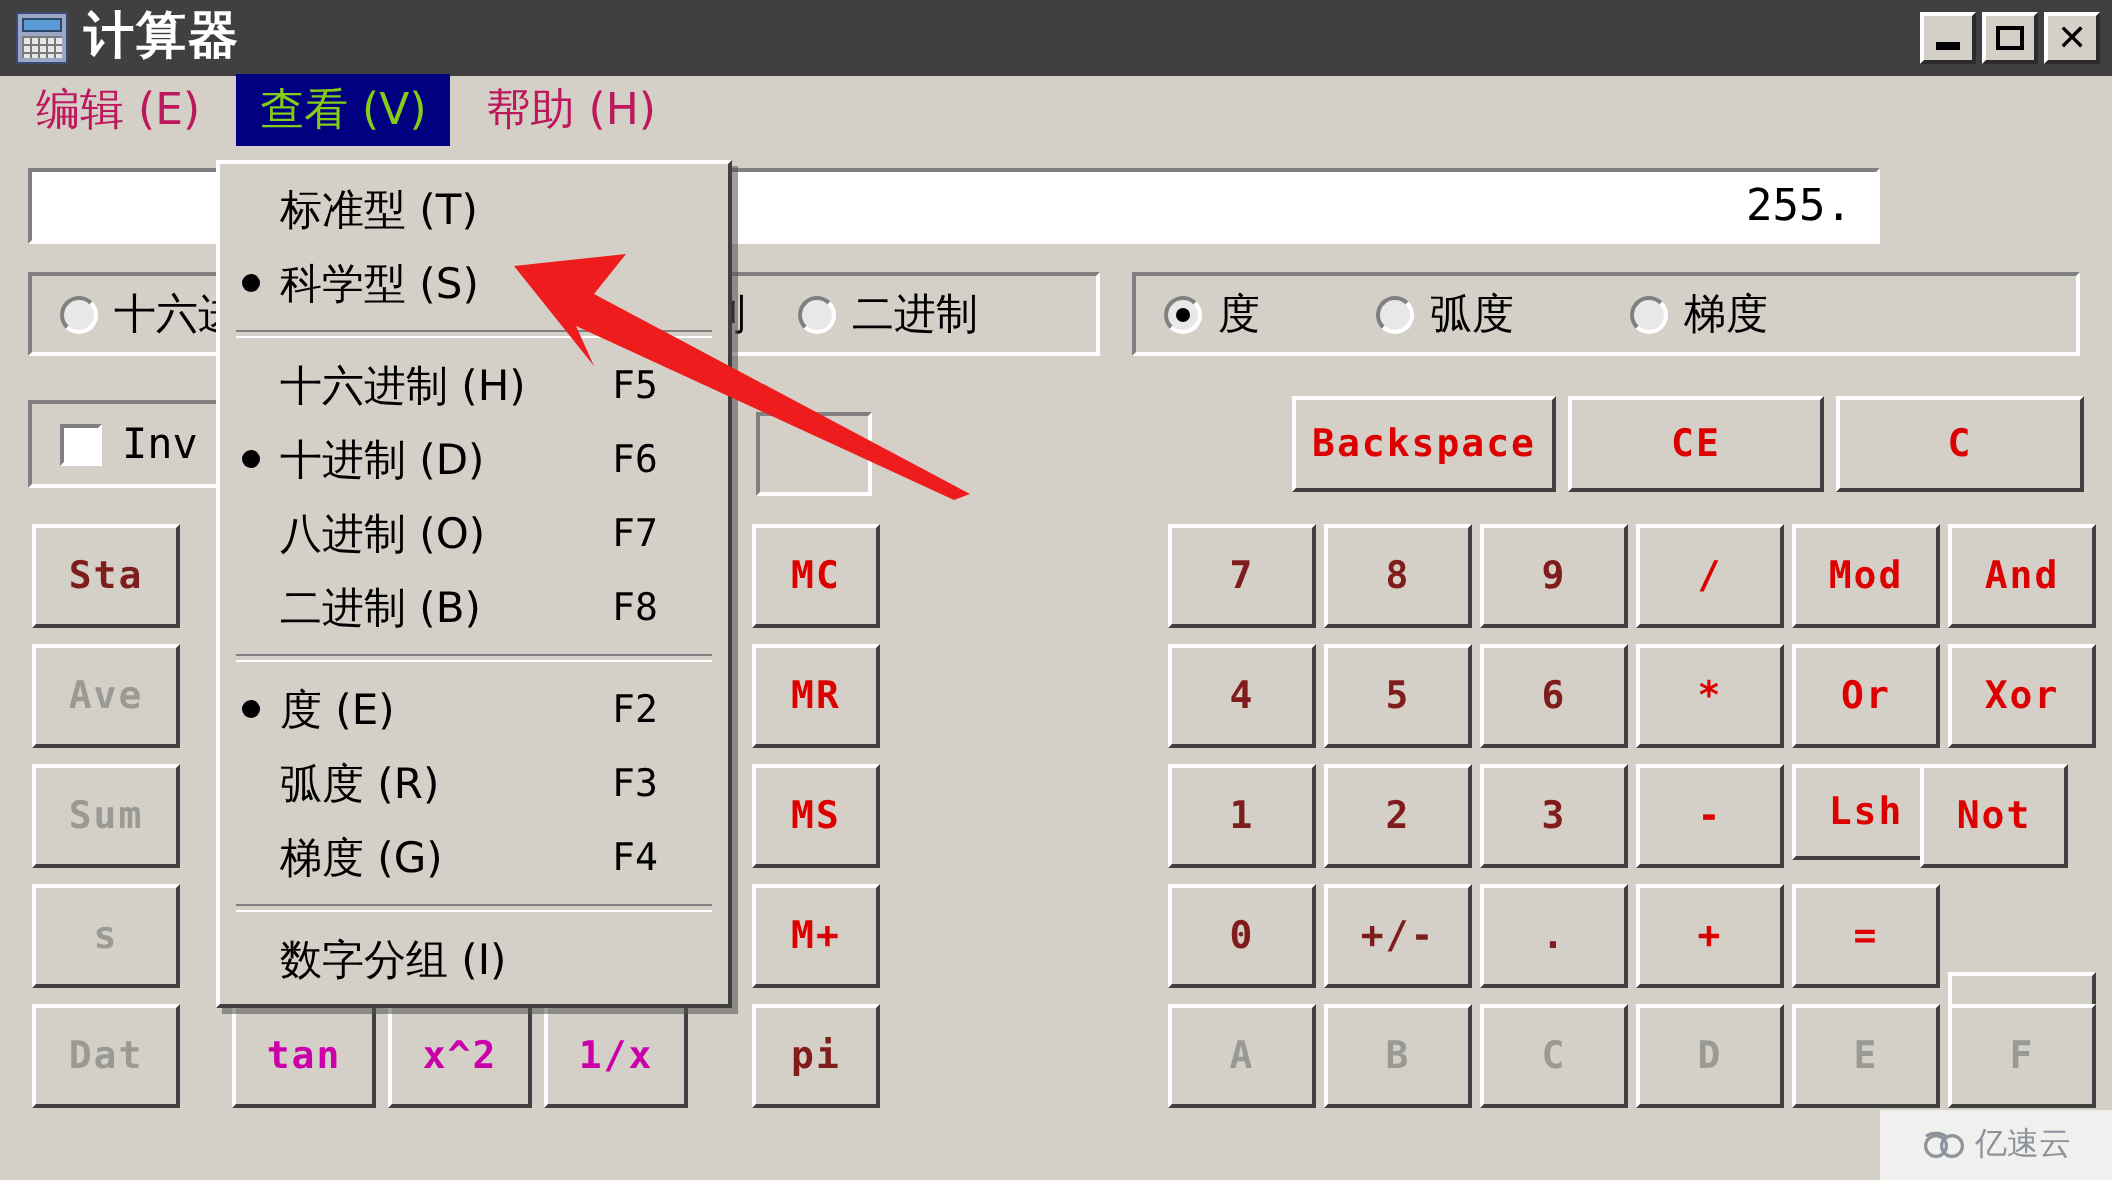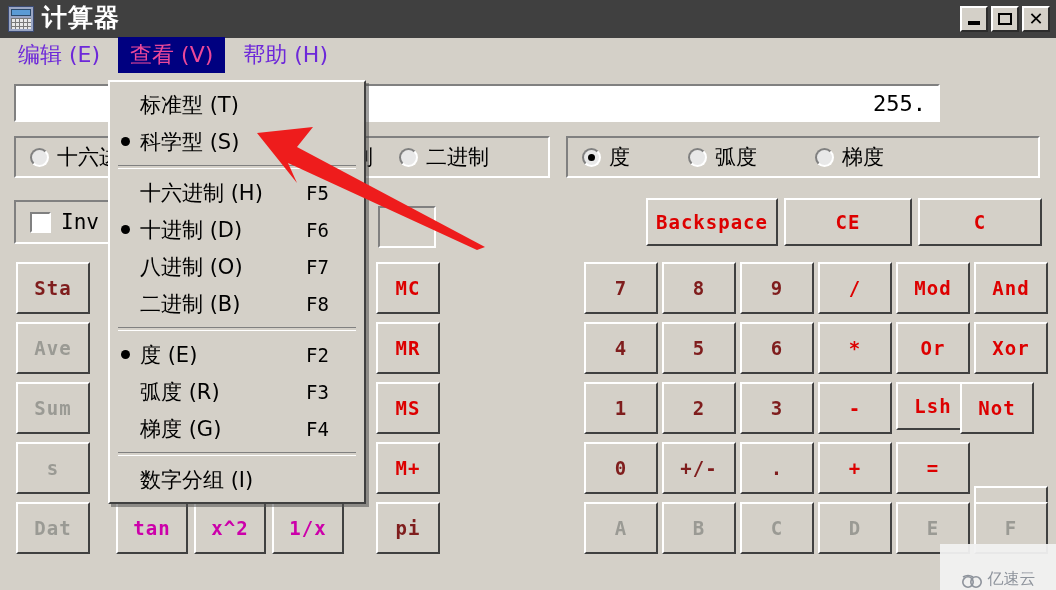--- a/index.html
+++ b/index.html
@@ -43,25 +43,25 @@
   .tb-btn .g{position:absolute;left:0;top:0;right:0;bottom:0;display:flex;align-items:center;justify-content:center;font-size:18px;color:#000;font-weight:bold;}
   .tb-min-glyph{width:12px;height:4px;background:#000;margin-top:8px;}
   .tb-max-glyph{width:14px;height:12px;border:2px solid #000;box-sizing:border-box;}
 
   
   .menubar{
     position:absolute;left:0;top:38px;width:1056px;height:34px;
     background:#d4d0c8;display:flex;align-items:center;
   }
   .menu-item{
-    font-size:22px;color:#6d28d9;padding:3px 12px;margin-left:6px;
+    font-size:22px;color:#be185d;padding:3px 12px;margin-left:6px;
     font-family:"DejaVu Sans","Liberation Sans",sans-serif;
     white-space:nowrap;cursor:default;
   }
-  .menu-item.active{background:#000080;color:#ec4899;}
+  .menu-item.active{background:#000080;color:#84cc16;}
 
   
   .display{
     position:absolute;left:14px;top:84px;width:926px;height:38px;
     background:#ffffff;box-sizing:border-box;
     border-top:2px solid #808080;border-left:2px solid #808080;
     border-right:2px solid #ffffff;border-bottom:2px solid #ffffff;
     display:flex;align-items:center;justify-content:flex-end;
     padding-right:12px;
     font-family:"DejaVu Sans Mono","Liberation Mono",monospace;
@@ -143,22 +143,22 @@
     font-family:"DejaVu Sans Mono","Liberation Mono",monospace;
     min-width:44px;text-align:left;
   }
   .dd-sep{height:2px;margin:5px 8px;border-top:1px solid #808080;border-bottom:1px solid #ffffff;}
 
   
   .arrow{position:absolute;left:255px;top:125px;width:230px;height:125px;z-index:60;pointer-events:none;}
 
   
   .watermark{
-    position:absolute;right:0;bottom:0;width:116px;height:46px;
-    background:#f2f2f2;display:flex;align-items:flex-end;justify-content:center;
+    position:absolute;right:0;bottom:0;width:116px;height:35px;
+    background:#f2f2f2;display:flex;align-items:center;justify-content:center;
     gap:5px;z-index:70;opacity:.95;
   }
   .wm-text{font-size:16px;color:#8a9099;font-family:"DejaVu Sans","Liberation Sans",sans-serif;}
 </style>
 </head>
 <body>
 
 <div class="app">
 
   <div class="titlebar">

